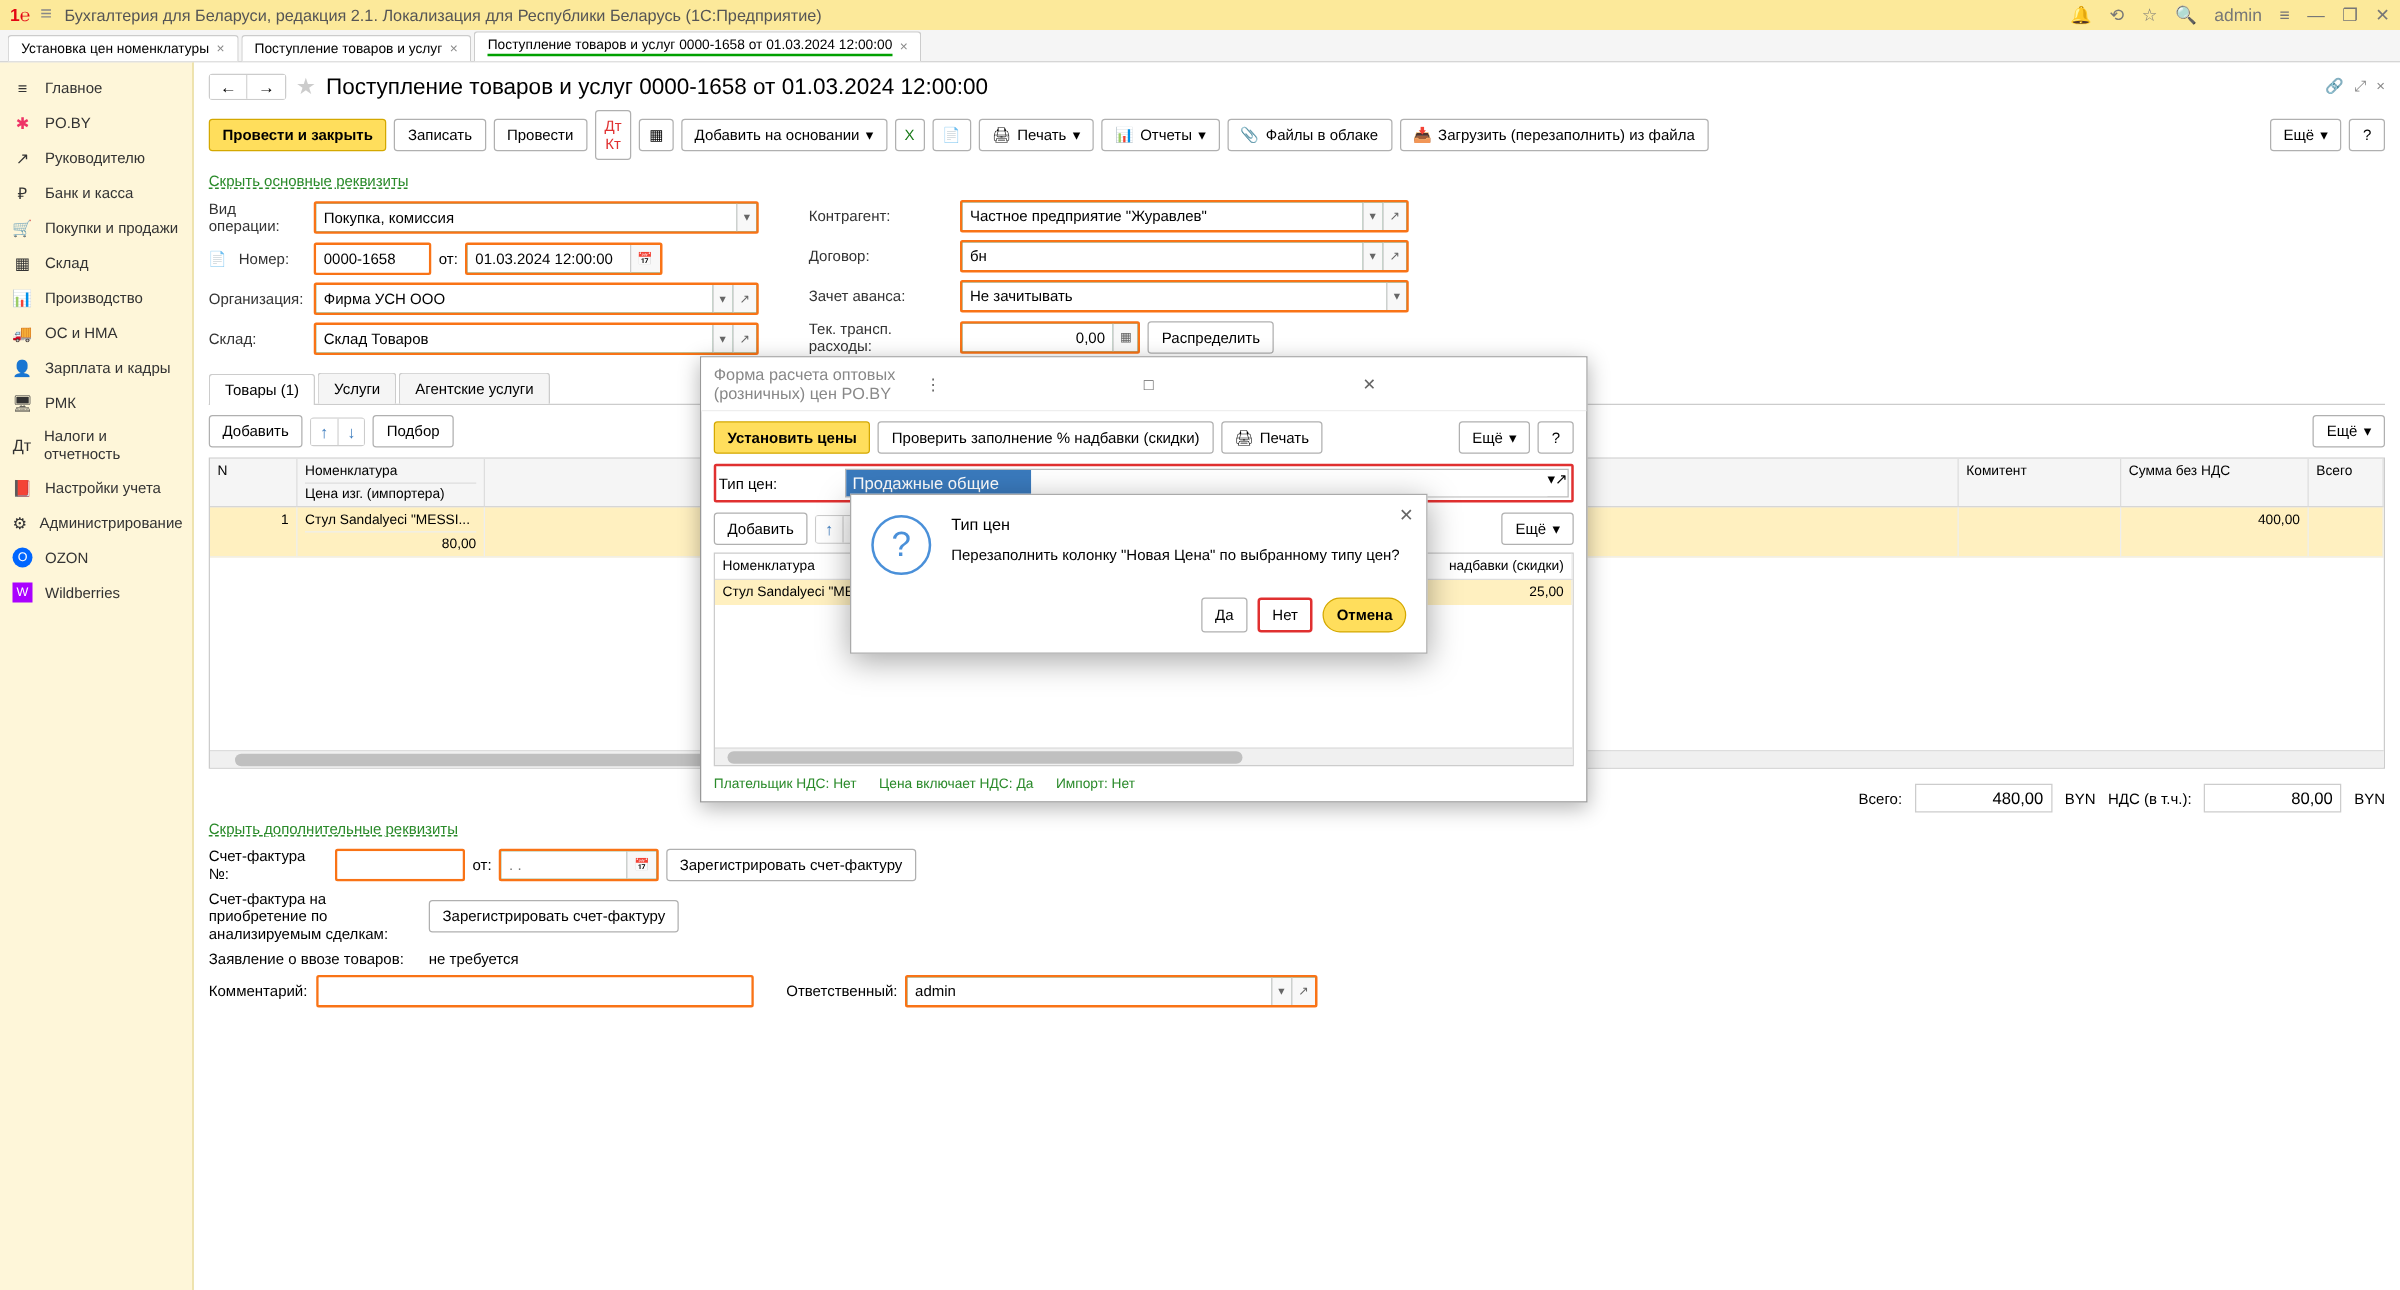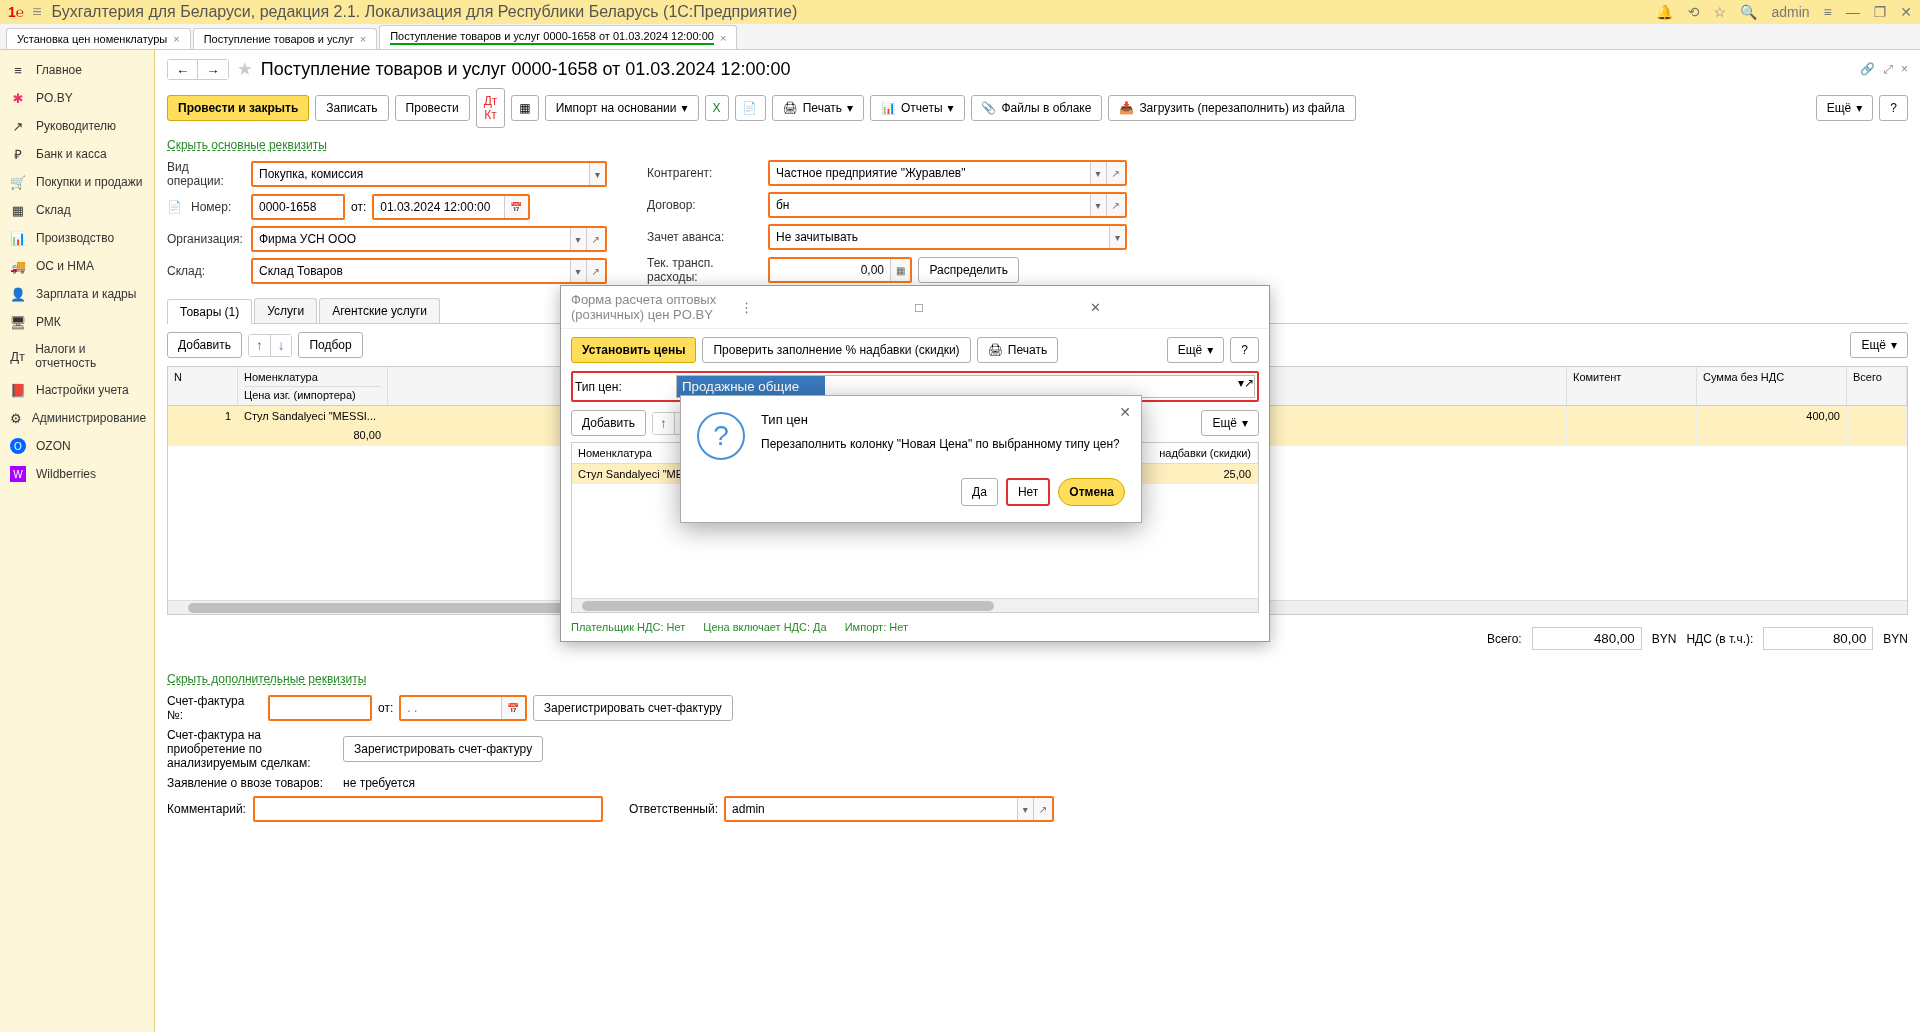--- a/index.html
+++ b/index.html
@@ -1,21 +1,21 @@
 <!DOCTYPE html>
 <html><head>
 <meta charset="utf-8">
 <style>
 * { box-sizing: border-box; margin: 0; padding: 0; font-family: Arial, sans-serif; }
 body { background: #fff; font-size: 12px; overflow: hidden; width: 1920px; height: 1032px; position: relative; }
 
 .title-bar { background: #fce99a; height: 24px; display: flex; align-items: center; padding: 0 8px; width: 100%; }
 .logo { color: #e30613; font-weight: bold; font-size: 14px; margin-right: 8px; }
 .hamburger { color: #888; font-size: 16px; margin-right: 10px; cursor: pointer; }
-.app-title { color: #555; font-size: 16px; flex: 1; }
+.app-title { color: #555; font-size: 13px; flex: 1; }
 .title-icons { display: flex; gap: 14px; align-items: center; color: #777; }
 .title-icons span { cursor: pointer; font-size: 14px; }
 
 .tabs-bar { background: #f5f5f5; height: 26px; display: flex; align-items: flex-end; border-bottom: 1px solid #ccc; padding-left: 6px; }
 .tab { background: #fff; border: 1px solid #ccc; border-bottom: none; padding: 4px 10px; font-size: 11px; display: flex; align-items: center; gap: 6px; margin-right: 2px; border-radius: 3px 3px 0 0; cursor: pointer; }
 .tab.active { background: #fff; }
 .tab .close { color: #888; font-size: 11px; }
 
 .main-layout { display: flex; height: calc(100% - 50px); }
 .sidebar { width: 155px; background: #fef6d9; border-right: 1px solid #e0d080; padding-top: 6px; }
@@ -208,21 +208,21 @@
         <span>×</span>
       </div>
     </div>
 
     <div class="toolbar">
       <button class="btn primary">Провести и закрыть</button>
       <button class="btn">Записать</button>
       <button class="btn">Провести</button>
       <button class="btn btn-icon" style="color:#e03030">Дт<br>Кт</button>
       <button class="btn btn-icon">▦</button>
-      <button class="btn"><span>Импорт на основании</span> ▾</button>
+      <button class="btn"><span>Добавить на основании</span> ▾</button>
       <button class="btn btn-icon" style="color:#1a7a1a">X</button>
       <button class="btn btn-icon" style="color:#e36">📄</button>
       <button class="btn">🖨 <span>Печать</span> ▾</button>
       <button class="btn">📊 <span>Отчеты</span> ▾</button>
       <button class="btn">📎 <span>Файлы в облаке</span></button>
       <button class="btn">📥 <span>Загрузить (перезаполнить) из файла</span></button>
       <div class="toolbar-right">
         <button class="btn"><span>Ещё</span> ▾</button>
         <button class="btn">?</button>
       </div>
@@ -350,21 +350,21 @@
 
     <div class="footer-row">
       <span>Всего:</span>
       <input class="footer-input" readonly="" value="480,00" style="">
       <span>BYN</span>
       <span>НДС (в т.ч.):</span>
       <input class="footer-input" readonly="" value="80,00" style="">
       <span>BYN</span>
     </div>
 
-    <div style="margin-top:22px"><span class="link">Скрыть дополнительные реквизиты</span></div>
+    <div style="margin-top:6px"><span class="link">Скрыть дополнительные реквизиты</span></div>
 
     <div class="form-row" style="margin-top:8px">
       <span style="width:95px">Счет-фактура №:</span>
       <div class="input-group">
           <input style="width: 100px;">
         </div>
       <span>от:</span>
       <div class="input-group">
           <input style="width: 100px;" placeholder=". .">
           <span class="dd">📅</span>

